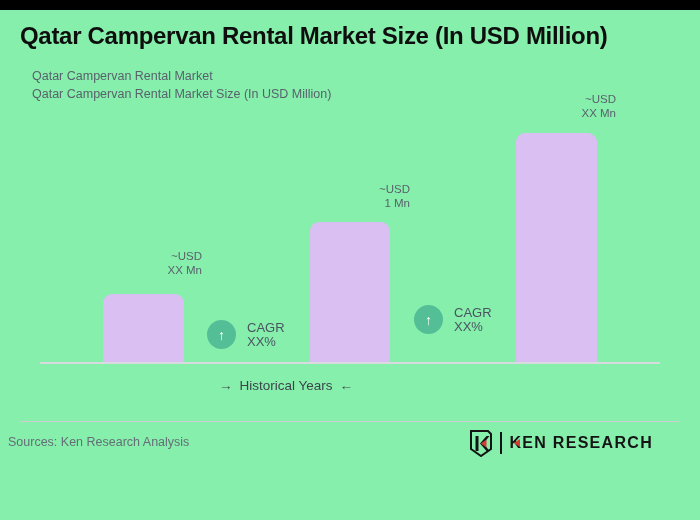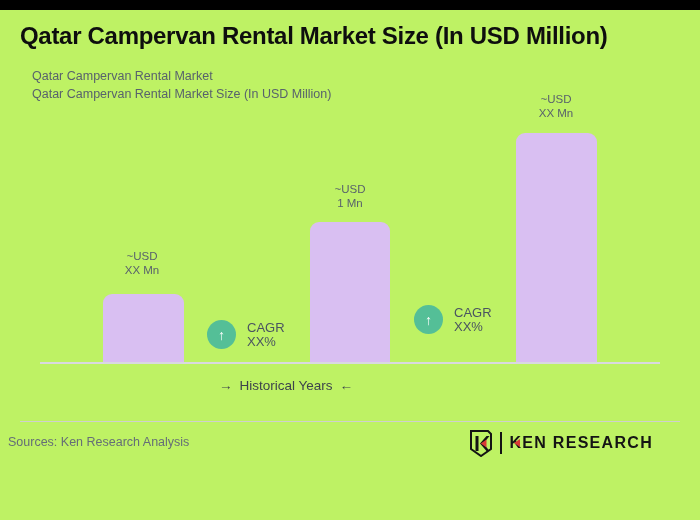--- a/index.html
+++ b/index.html
@@ -1,20 +1,20 @@
 <!DOCTYPE html>
 <html><head>
 <meta charset="utf-8">
 <style>
   * { margin: 0; padding: 0; box-sizing: border-box; }
   html, body { background: #fff; }
   body { font-family: "Liberation Sans", sans-serif; }
   .canvas {
     position: relative; width: 700px; height: 520px;
-    background: #bef264; overflow: hidden;
+    background: #86efac; overflow: hidden;
   }
   .topbar { position: absolute; left: 0; top: 0; width: 700px; height: 10px; background: #000; }
   .title {
     position: absolute; left: 20px; top: 22px; width: 670px;
     font-size: 24px; font-weight: 700; color: #0e0e0e;
     letter-spacing: -0.3px; white-space: nowrap;
   }
   .subtitle {
     position: absolute; left: 32px; top: 67px;
     font-size: 12.5px; color: #58626c; line-height: 18px;
@@ -22,21 +22,21 @@
   .chart { position: absolute; left: 0; top: 0; width: 700px; height: 520px; }
   .baseline { position: absolute; left: 40px; top: 362px; width: 620px; height: 2px; background: #d9d9e0; }
   .bar {
     position: absolute; bottom: 157px; background: #d9bff2;
     border-radius: 9px 9px 0 0;
   }
   .bar1 { left: 103px; width: 81px; }
   .bar2 { left: 310px; width: 80px; }
   .bar3 { left: 516px; width: 81px; }
   .bar-label {
-    position: absolute; width: 120px; text-align: center;
+    position: absolute; width: 120px; text-align: right;
     font-size: 11.5px; line-height: 14px; color: #59626c;
   }
   .bar-label1 { left: 82px;  top: 249px; }
   .bar-label2 { left: 290px; top: 182px; }
   .bar-label3 { left: 496px; top: 92px; }
   .badge { position: absolute; display: flex; align-items: center; gap: 11px; }
   .badge1 { left: 207px; top: 320px; }
   .badge2 { left: 414px; top: 305px; }
   .badge-circle {
     width: 29px; height: 29px; border-radius: 50%;

